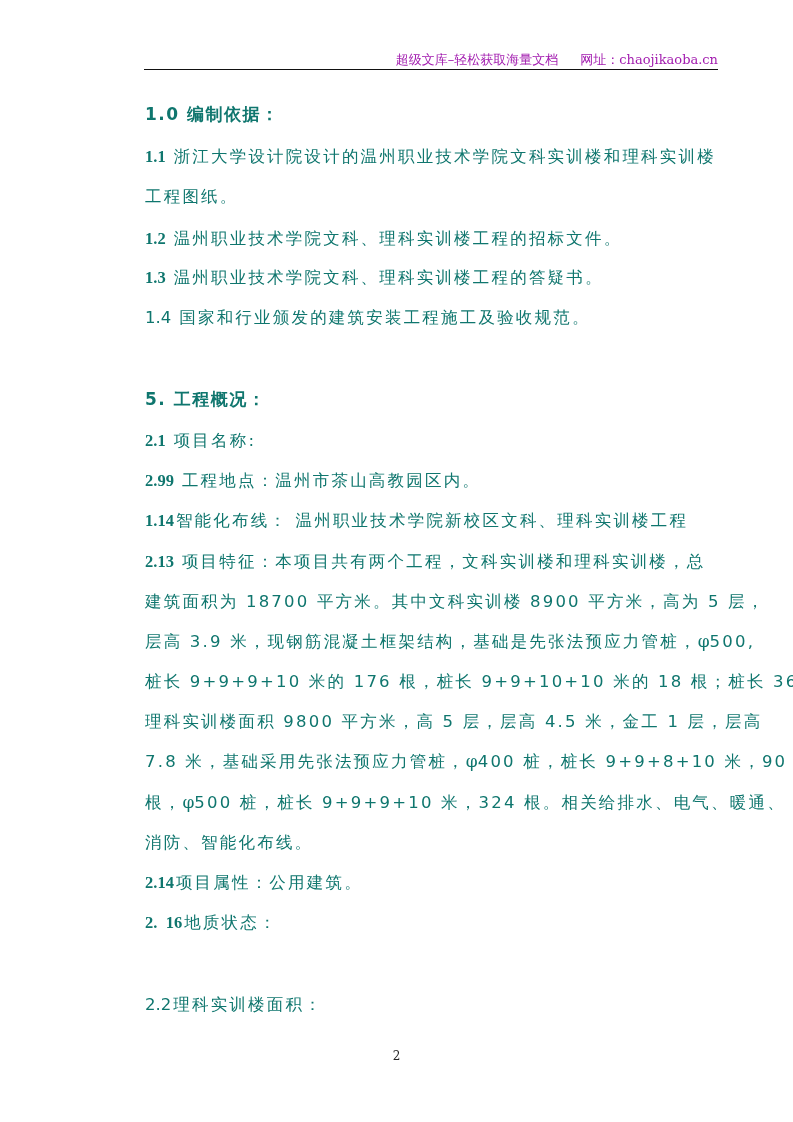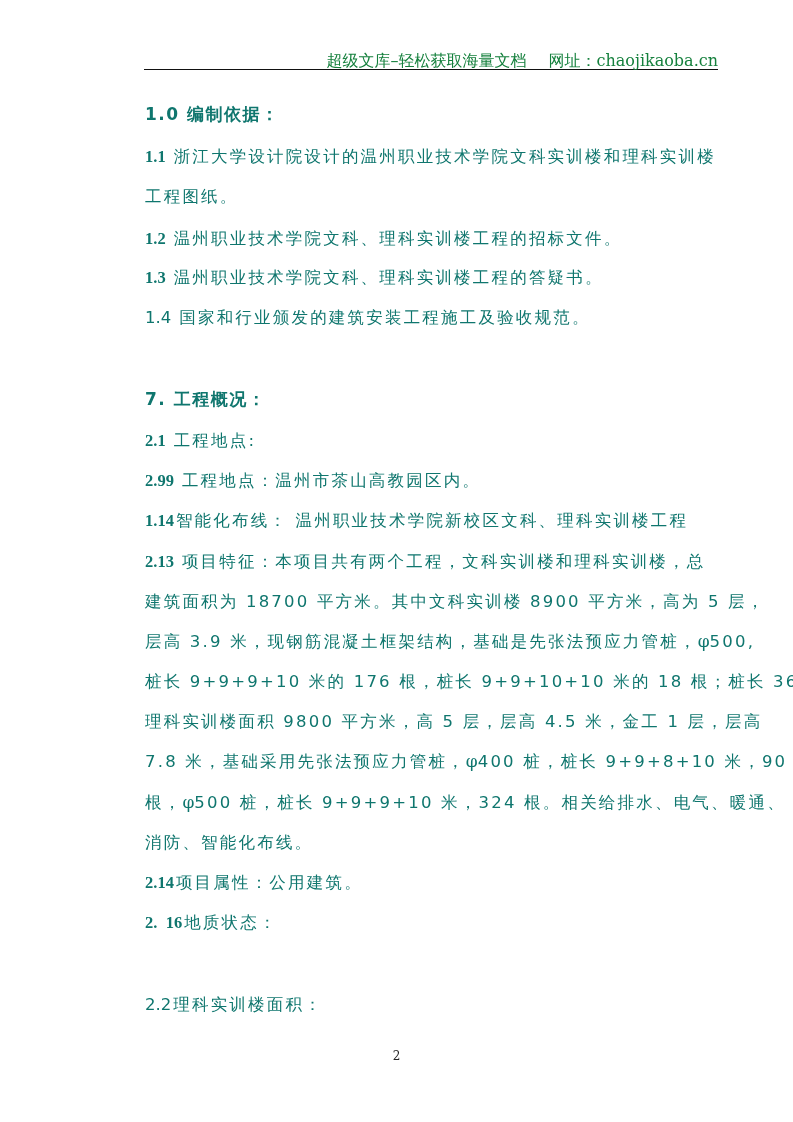--- a/index.html
+++ b/index.html
@@ -1,21 +1,21 @@
 <!DOCTYPE html>
 <html><head>
 <meta charset="utf-8">
 <style>
   html, body { margin: 0; padding: 0; background: #ffffff; }
   body { width: 793px; height: 1122px; position: relative; overflow: hidden;
          font-family: "DejaVu Sans", "Liberation Sans", sans-serif; color: #111; }
   .header { position: absolute; left: 144px; top: 50px; width: 574px; height: 19px;
             border-bottom: 1.3px solid #111; }
   .header-text { position: absolute; right: 0; top: 1px; font-family: "DejaVu Serif", "Liberation Serif", serif;
-                 font-size: 16px; color: #15803d; white-space: nowrap; }
+                 font-size: 13px; color: #a21caf; white-space: nowrap; }
   .header-text .gap { display: inline-block; width: 22px; }
   .body { position: absolute; left: 145px; top: 0; width: 575px; }
   .line { position: absolute; left: 0; white-space: nowrap; font-size: 16.5px; letter-spacing: 2.2px; color: #0f766e; }
   .h { font-weight: bold; font-size: 17px; letter-spacing: 1.5px; }
   .num { font-weight: bold; letter-spacing: 0; margin-right: 8px; font-family: Liberation Serif, serif; }
   .num-light { font-weight: normal; letter-spacing: 0; margin-right: 8px; }
   .phi { font-family: "DejaVu Serif", serif; font-size: 17px; letter-spacing: 0; }
   .page-num { position: absolute; left: 0; width: 793px; top: 1049px; text-align: center;
               font-family: "DejaVu Serif", "Liberation Serif", serif; font-size: 12px; color: #222; }
 </style>
@@ -31,23 +31,23 @@
 <div class="body">
   <div class="line h" style="top:103px">1.0 编制依据：</div>
 
   <div class="line" style="top:146px"><span class="num">1.1</span><span>浙江大学设计院设计的温州职业技术学院文科实训楼和理科实训楼</span></div>
   <div class="line" style="top:186px">工程图纸。</div>
 
   <div class="line" style="top:228px"><span class="num">1.2</span><span>温州职业技术学院文科、理科实训楼工程的招标文件。</span></div>
   <div class="line" style="top:267px"><span class="num">1.3</span><span>温州职业技术学院文科、理科实训楼工程的答疑书。</span></div>
   <div class="line" style="top:307px"><span class="num-light">1.4</span><span>国家和行业颁发的建筑安装工程施工及验收规范。</span></div>
 
-  <div class="line h" style="top:388px">7.  工程概况：</div>
+  <div class="line h" style="top:388px">5.  工程概况：</div>
 
-  <div class="line" style="top:430px"><span class="num">2.1</span><span>工程地点:</span></div>
+  <div class="line" style="top:430px"><span class="num">2.1</span><span>项目名称:</span></div>
   <div class="line" style="top:470px"><span class="num">2.99</span><span>工程地点：温州市茶山高教园区内。</span></div>
   <div class="line" style="top:510px"><span class="num" style="margin-right:2px">1.14</span><span>智能化布线：  温州职业技术学院新校区文科、理科实训楼工程</span></div>
 
   <div class="line" style="top:551px"><span class="num">2.13</span><span>项目特征：本项目共有两个工程，文科实训楼和理科实训楼，总</span></div>
   <div class="line" style="top:591px">建筑面积为 18700 平方米。其中文科实训楼 8900 平方米，高为 5 层，</div>
   <div class="line" style="top:631px"><span>层高 3.9 米，现钢筋混凝土框架结构，基础是先张法预应力管桩，</span><span class="phi">φ</span><span>500,</span></div>
   <div class="line" style="top:671px">桩长 9+9+9+10 米的 176 根，桩长 9+9+10+10 米的 18 根；桩长 36 米；</div>
   <div class="line" style="top:711px">理科实训楼面积 9800 平方米，高 5 层，层高 4.5 米，金工 1 层，层高</div>
   <div class="line" style="top:751px"><span>7.8 米，基础采用先张法预应力管桩，</span><span class="phi">φ</span><span>400 桩，桩长 9+9+8+10 米，90</span></div>
   <div class="line" style="top:792px"><span>根，</span><span class="phi">φ</span><span>500 桩，桩长 9+9+9+10 米，324 根。相关给排水、电气、暖通、</span></div>

